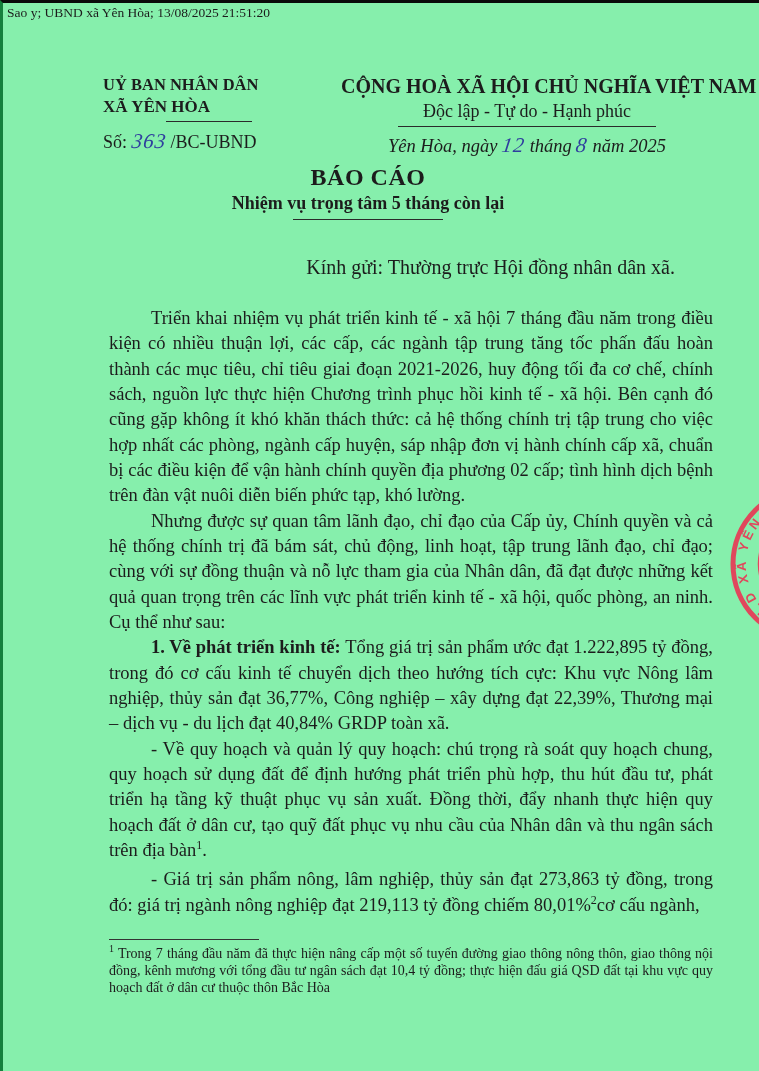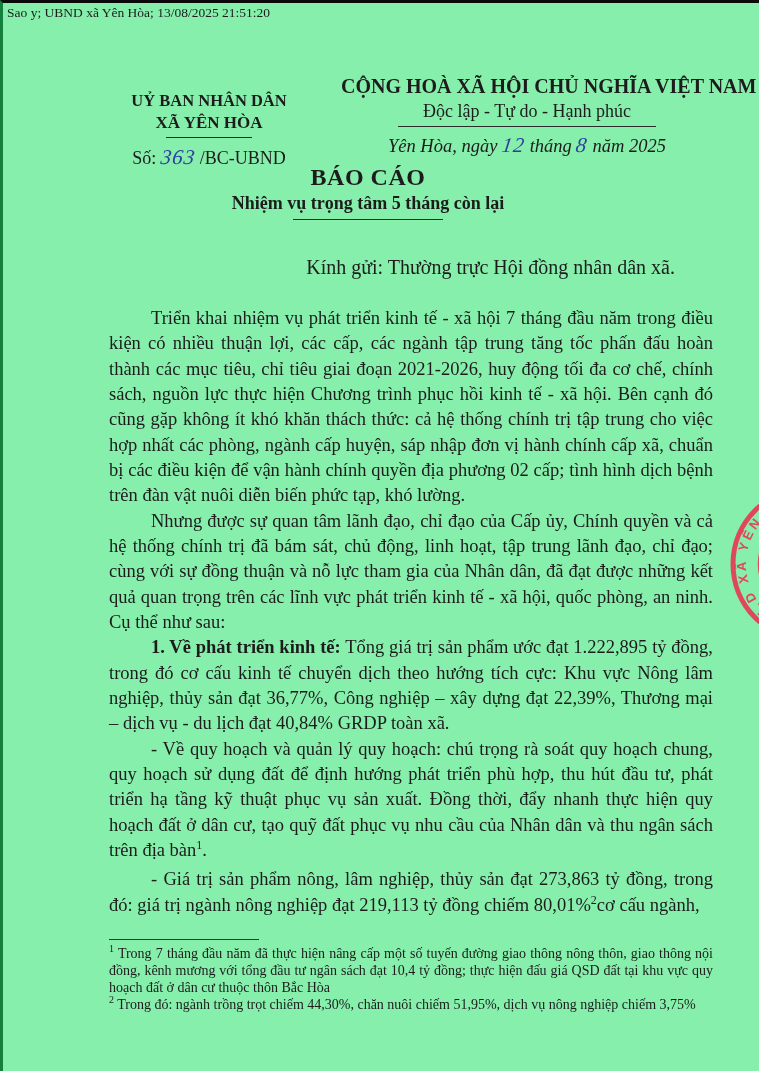--- a/index.html
+++ b/index.html
@@ -14,22 +14,21 @@
     overflow:hidden;
     font-family:"Liberation Serif","DejaVu Serif",serif;
     color:#1c1c1c;
   }
   .copy-line {
     position:absolute; top:2px; left:4px;
     font-size:13.5px; white-space:nowrap;
   }
   
   .header-left {
-    position:absolute; top:88px; left:100px; width:212px;
-    text-align:center;
+    position:absolute; top:72px; left:100px; width:212px;
   }
   .issuer-1 { font-size:16.5px; font-weight:bold; white-space:nowrap; }
   .issuer-2 { font-size:17px; font-weight:bold; white-space:nowrap; margin-top:2px; }
   .issuer-rule { width:86px; border-top:1.8px solid #2a2a2a; margin:4px auto 0; }
   .doc-number { margin-top:9px; font-size:18px; white-space:nowrap; }
   .header-right {
     position:absolute; top:72px; left:338px; width:372px;
     text-align:center;
   }
   .national-header { font-size:20px; font-weight:bold; white-space:nowrap; }
@@ -115,21 +114,20 @@
     <p>Triển khai nhiệm vụ phát triển kinh tế - xã hội 7 tháng đầu năm trong điều kiện có nhiều thuận lợi, các cấp, các ngành tập trung tăng tốc phấn đấu hoàn thành các mục tiêu, chỉ tiêu giai đoạn 2021-2026, huy động tối đa cơ chế, chính sách, nguồn lực thực hiện Chương trình phục hồi kinh tế - xã hội. Bên cạnh đó cũng gặp không ít khó khăn thách thức: cả hệ thống chính trị tập trung cho việc hợp nhất các phòng, ngành cấp huyện, sáp nhập đơn vị hành chính cấp xã, chuẩn bị các điều kiện để vận hành chính quyền địa phương 02 cấp; tình hình dịch bệnh trên đàn vật nuôi diễn biến phức tạp, khó lường.</p>
     <p>Nhưng được sự quan tâm lãnh đạo, chỉ đạo của Cấp ủy, Chính quyền và cả hệ thống chính trị đã bám sát, chủ động, linh hoạt, tập trung lãnh đạo, chỉ đạo; cùng với sự đồng thuận và nỗ lực tham gia của Nhân dân, đã đạt được những kết quả quan trọng trên các lĩnh vực phát triển kinh tế - xã hội, quốc phòng, an ninh. Cụ thể như sau:</p>
     <p><span class="lead-bold">1. Về phát triển kinh tế:</span> <span>Tổng giá trị sản phẩm ước đạt 1.222,895 tỷ đồng, trong đó cơ cấu kinh tế chuyển dịch theo hướng tích cực: Khu vực Nông lâm nghiệp, thủy sản đạt 36,77%, Công nghiệp – xây dựng đạt 22,39%, Thương mại – dịch vụ - du lịch đạt 40,84% GRDP toàn xã.</span></p>
     <p><span>- Về quy hoạch và quản lý quy hoạch: chú trọng rà soát quy hoạch chung, quy hoạch sử dụng đất để định hướng phát triển phù hợp, thu hút đầu tư, phát triển hạ tầng kỹ thuật phục vụ sản xuất. Đồng thời, đẩy nhanh thực hiện quy hoạch đất ở dân cư, tạo quỹ đất phục vụ nhu cầu của Nhân dân và thu ngân sách trên địa bàn</span><sup class="fn-ref">1</sup><span>.</span></p>
     <p style="margin-top:4px"><span>- Giá trị sản phẩm nông, lâm nghiệp, thủy sản đạt 273,863 tỷ đồng, trong đó: giá trị ngành nông nghiệp đạt 219,113 tỷ đồng chiếm 80,01%</span><sup class="fn-ref">2</sup><span>cơ cấu ngành,</span></p>
   </div>
 
   <div class="footnote-block">
     <div class="fn-rule"></div>
     <p><sup>1</sup> <span>Trong 7 tháng đầu năm đã thực hiện nâng cấp một số tuyến đường giao thông nông thôn, giao thông nội đồng, kênh mương với tổng đầu tư ngân sách đạt 10,4 tỷ đồng; thực hiện đấu giá QSD đất tại khu vực quy hoạch đất ở dân cư thuộc thôn Bắc Hòa</span></p>
-    <p><sup>2</sup> <span>Trong đó: ngành trồng trọt chiếm 44,30%, chăn nuôi chiếm 51,95%, dịch vụ nông nghiệp chiếm 3,75%</span></p>
   </div>
 
   <svg class="stamp" width="170" height="170" viewBox="0 0 170 170" aria-hidden="true">
     <defs>
       <pattern id="dots" width="5" height="5" patternUnits="userSpaceOnUse">
         <circle cx="2" cy="2" r="1.25" fill="#e0475c"></circle>
       </pattern>
       <path id="arcL" d="M 85 148 A 63 63 0 0 1 85 22" fill="none"></path>
     </defs>
     <circle cx="85" cy="85" r="76" fill="none" stroke="#e0475c" stroke-width="5"></circle>

